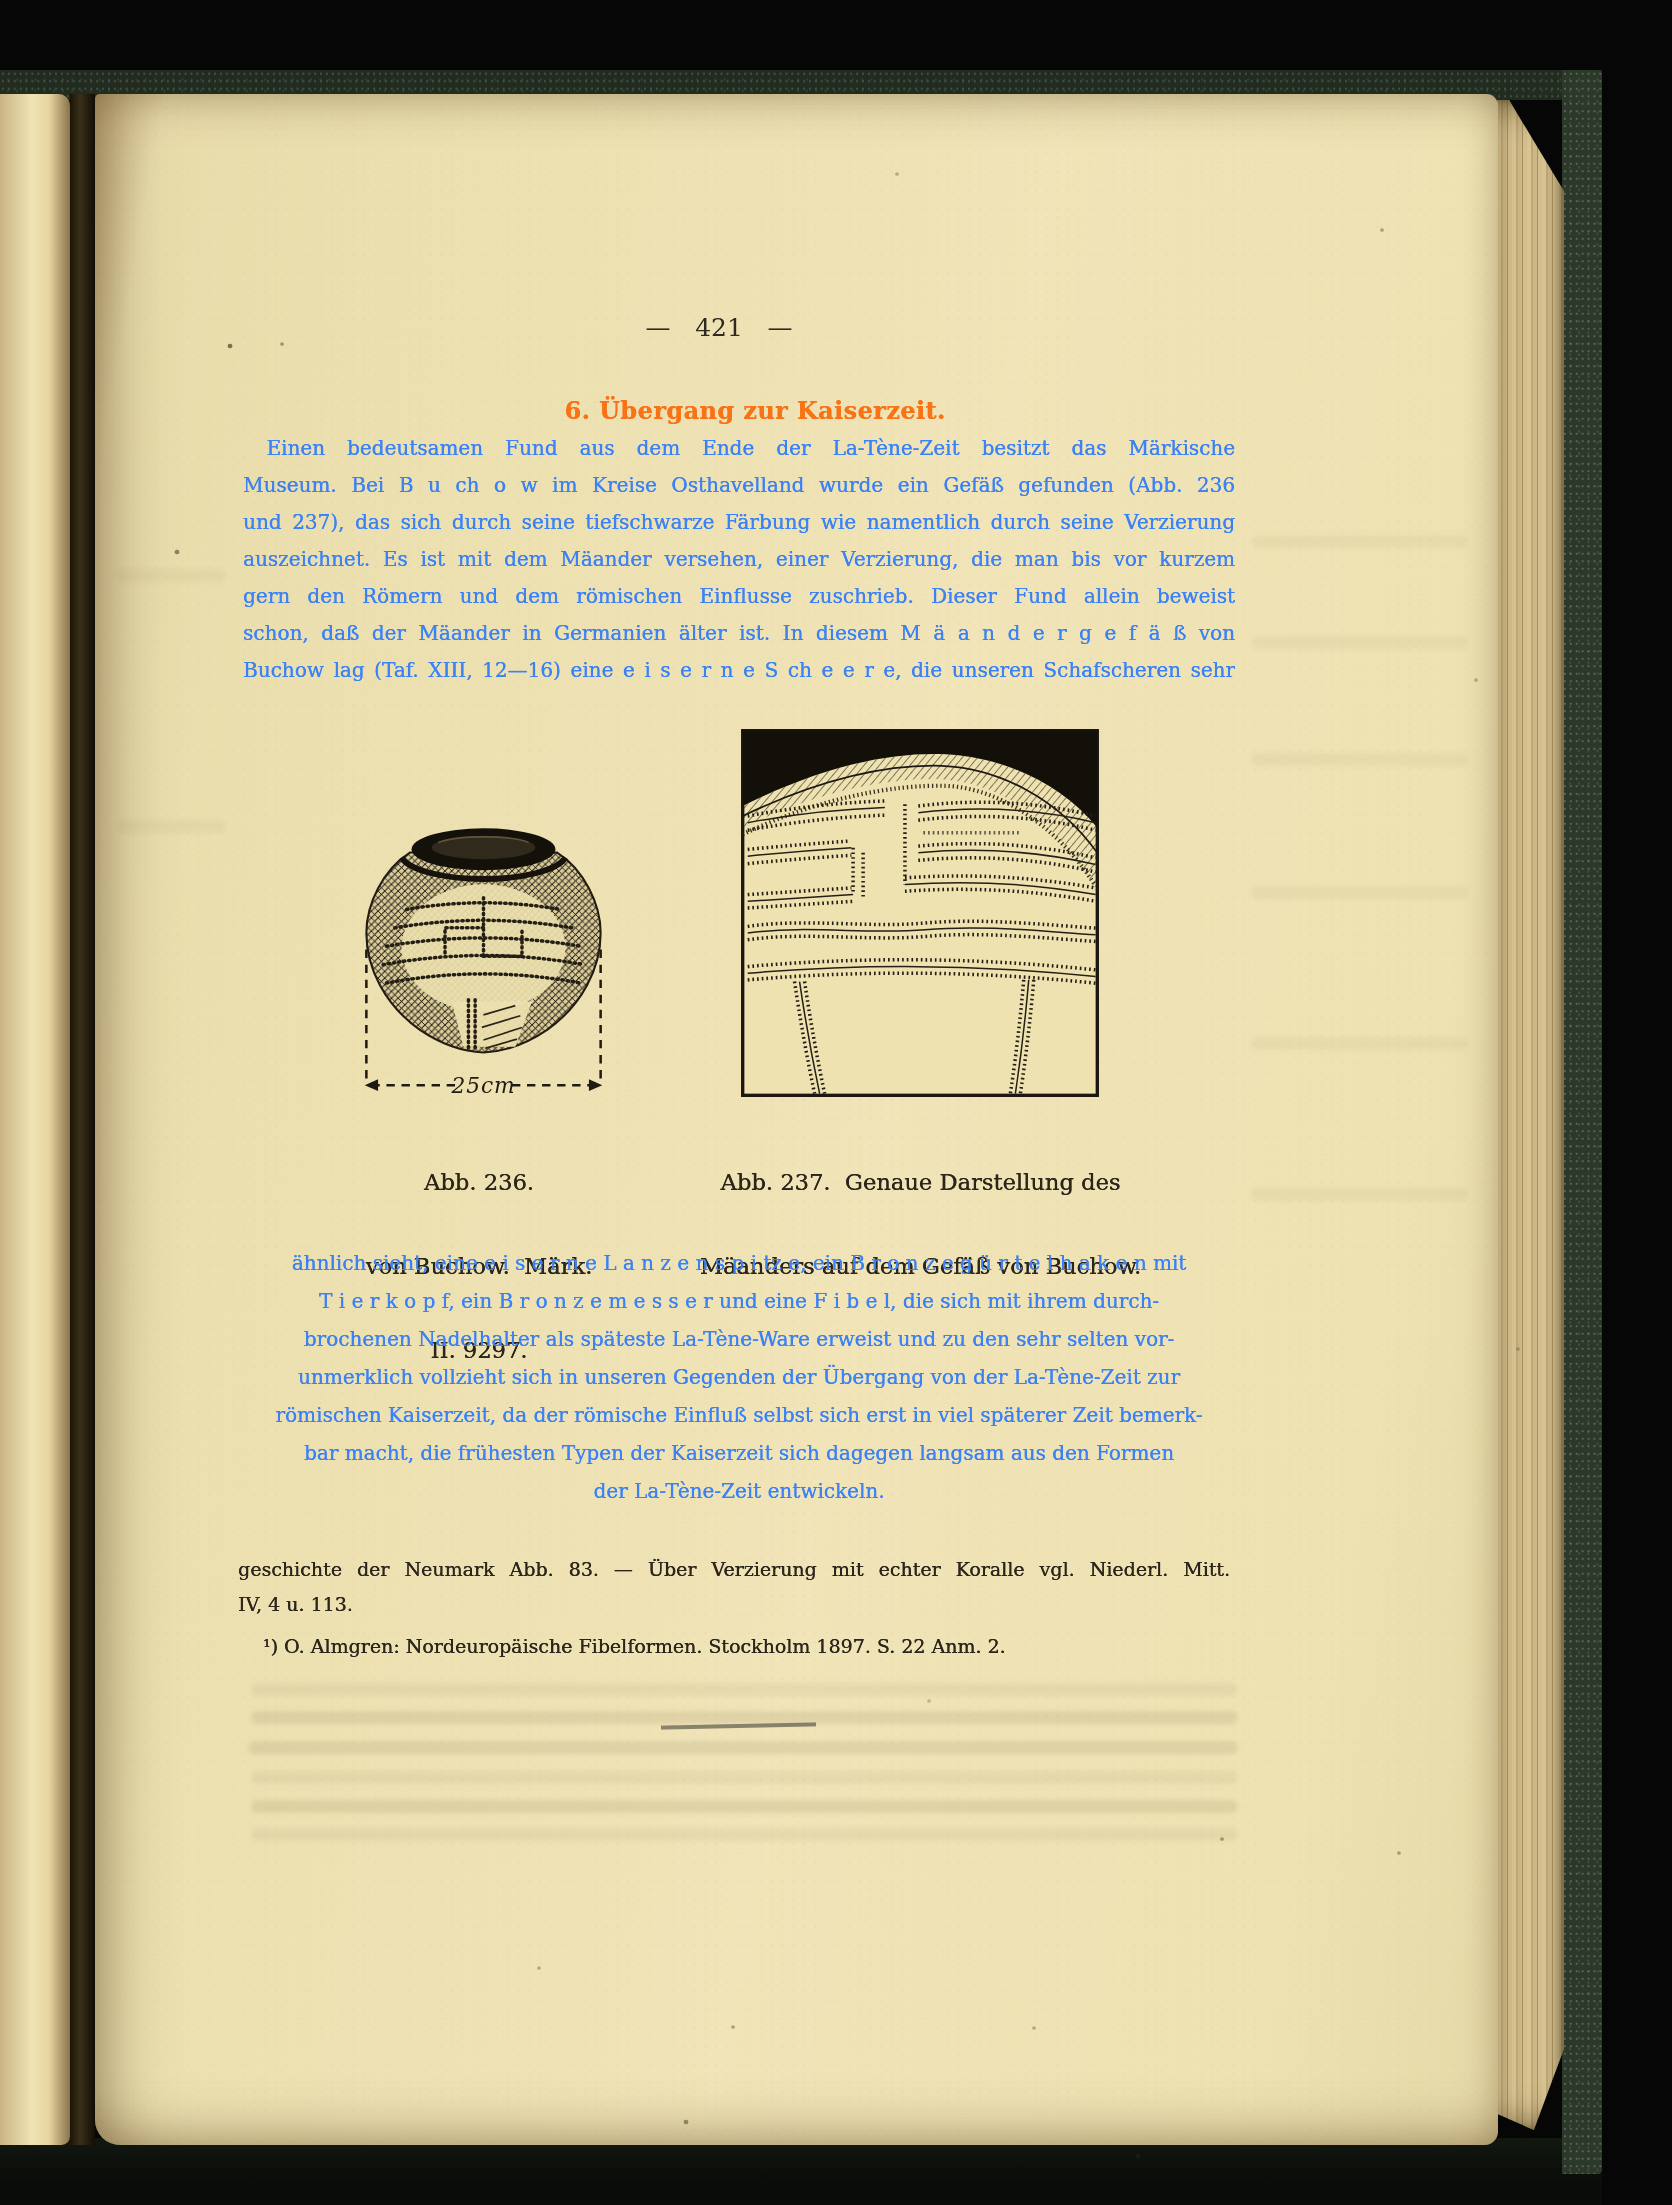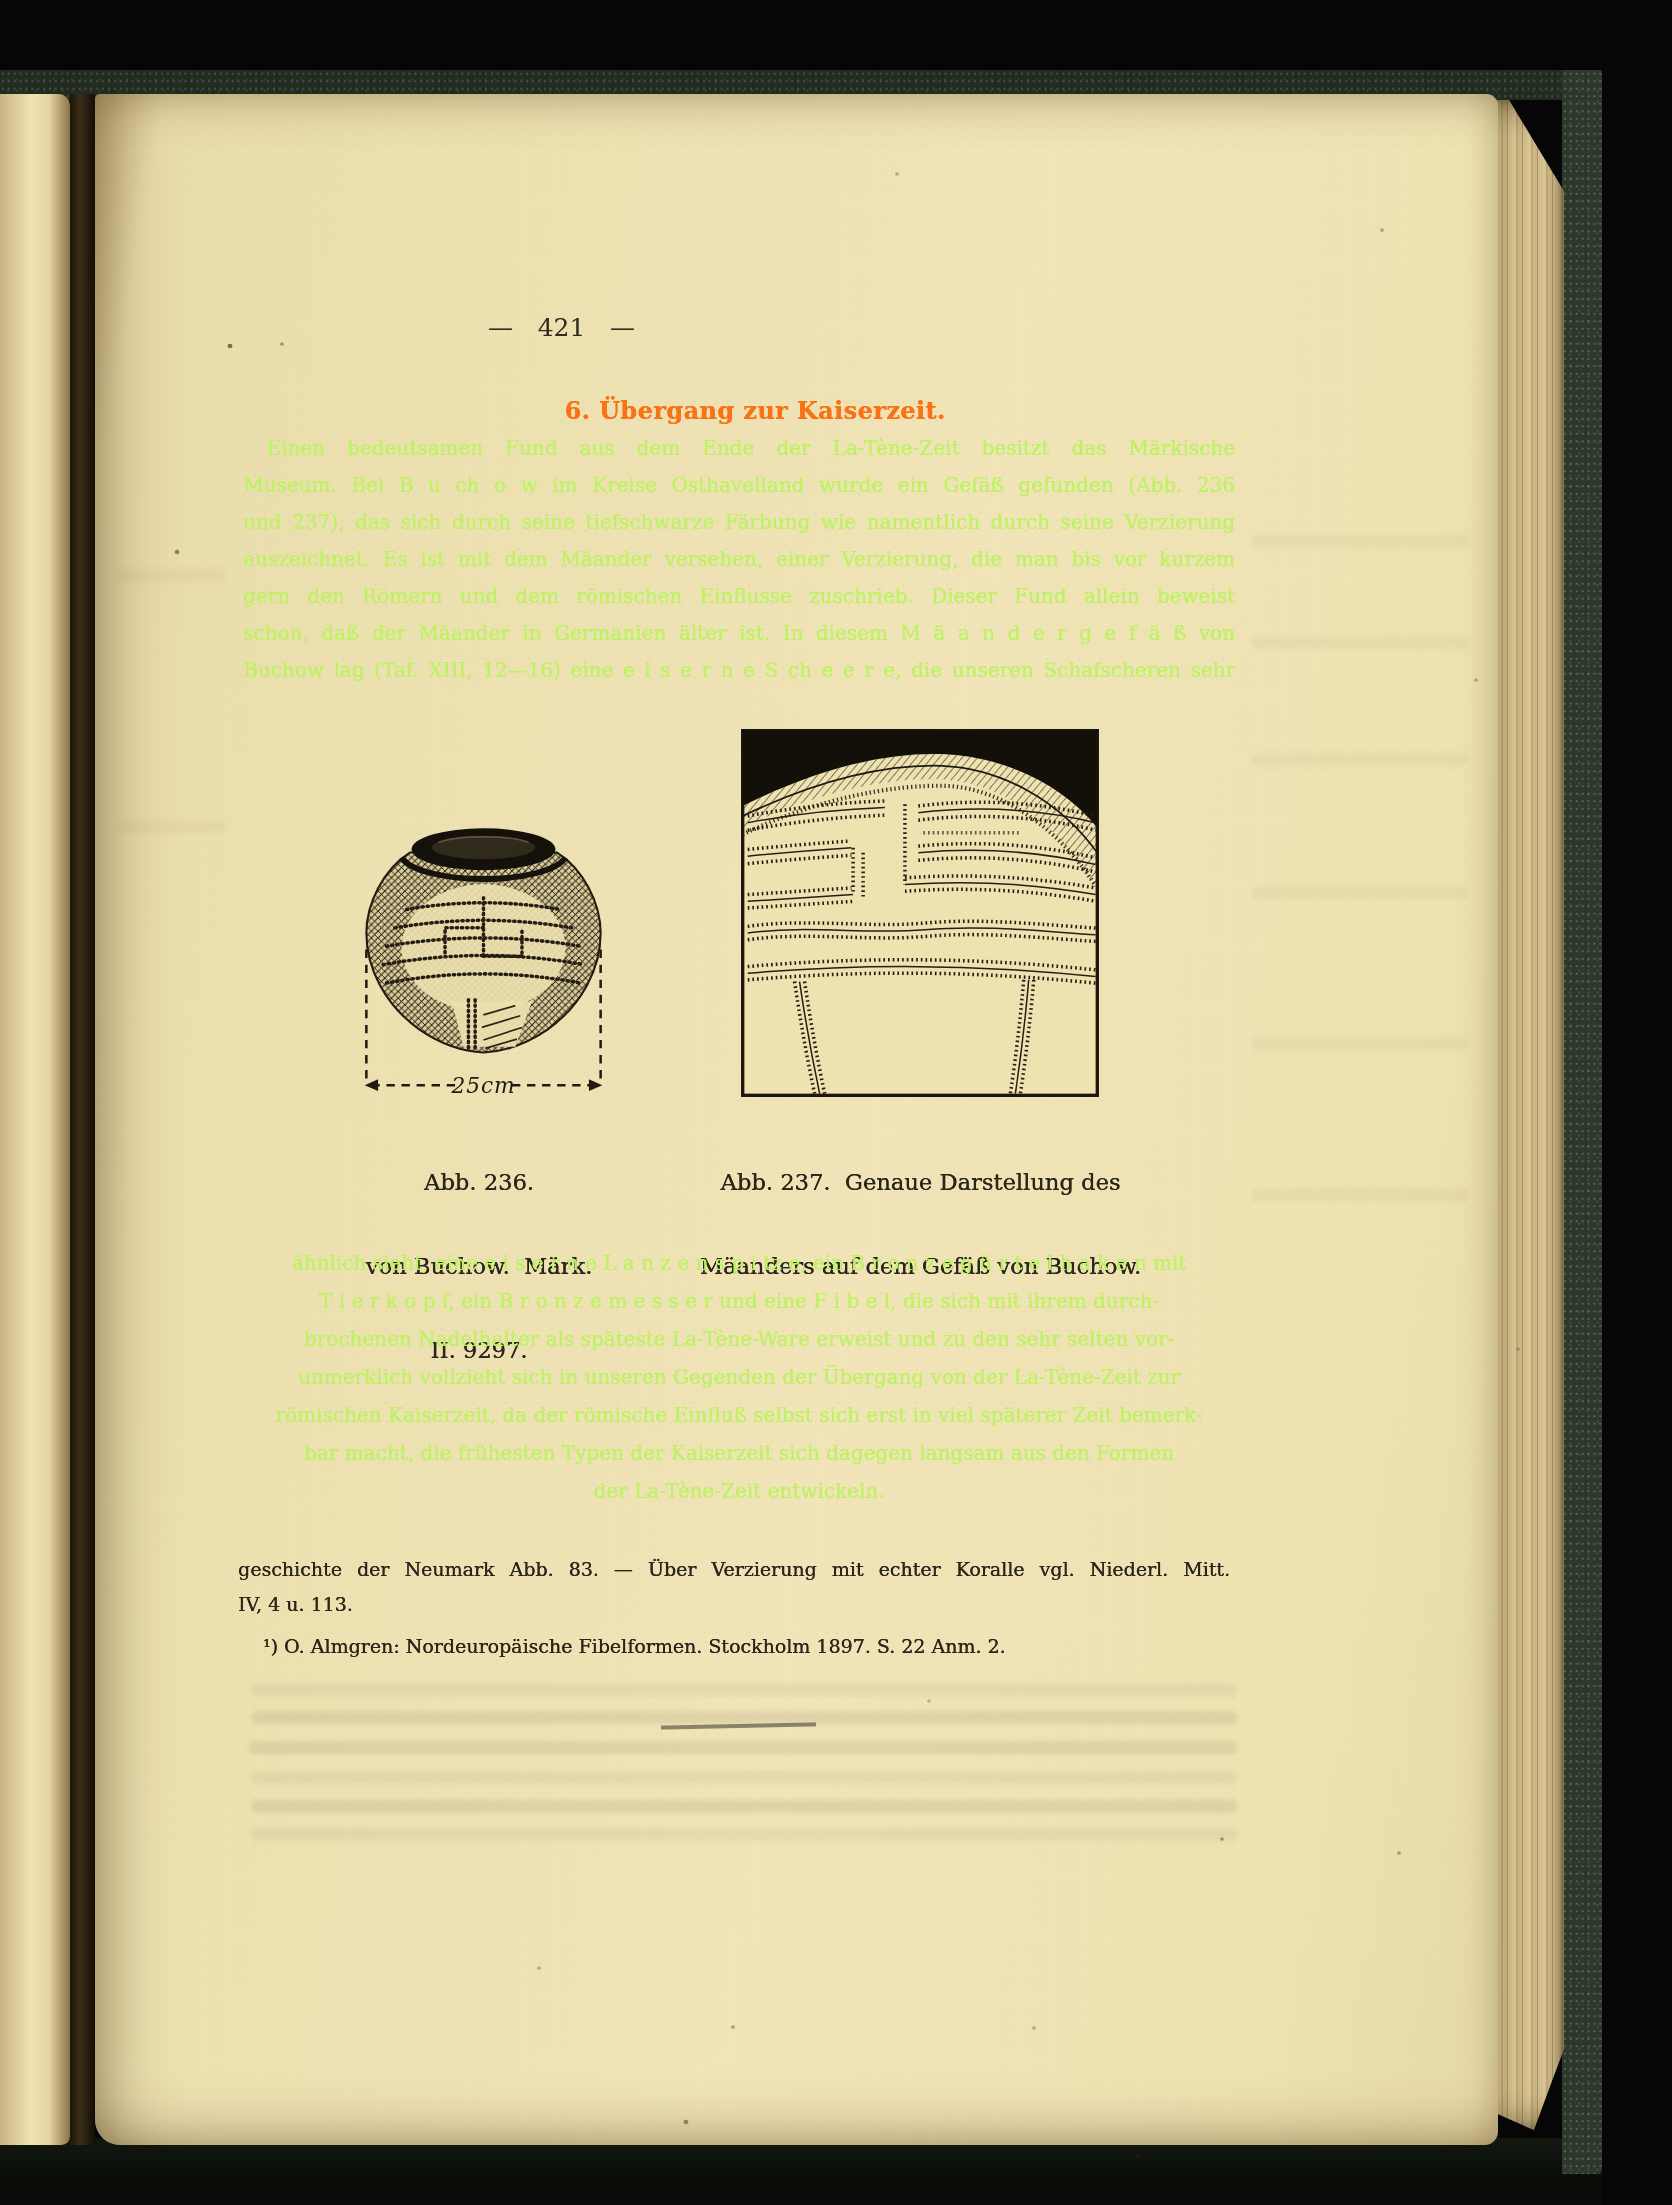--- a/index.html
+++ b/index.html
@@ -32,26 +32,26 @@
     background-color:#ece0b0;
     background-image:
       radial-gradient(rgba(150,125,70,.07) 0.8px,transparent 1.3px),
       radial-gradient(rgba(255,250,220,.06) 0.8px,transparent 1.3px),
       linear-gradient(100deg,#cdb787 0%,#e9dcab 4%,#ece0b0 20%,#f0e4b8 55%,#eee2b2 85%,#e6d9a8 100%);
     background-size:11px 9.2px,14.2px 16px,100% 100%;
     box-shadow:inset 42px 0 67px -33px rgba(95,72,35,.55),
                inset -21px 0 42px -25px rgba(120,95,50,.40),
                inset 0 33px 50px -33px rgba(110,85,45,.35),
                inset 0 -38px 59px -33px rgba(110,85,45,.45);}
-  .pagenum{position:absolute;left:488px;top:313px;width:502px;text-align:left;
+  .pagenum{position:absolute;left:468px;top:313px;width:502px;text-align:center;
     font-size:25px;word-spacing:16.7px;color:#2f2920;}
   .heading{position:absolute;left:321px;top:380px;width:836px;margin:16px;text-align:center;
     font-size:24px;font-weight:bold;letter-spacing:0.4px;color:#f97316;
     text-shadow:0.3px 0 0 currentColor;}
-  .para{position:absolute;left:243px;width:992px;color:#bef264;font-size:20px;
+  .para{position:absolute;left:243px;width:992px;color:#3b82f6;font-size:20px;
     text-shadow:0.3px 0 0 currentColor;}
   .p1{top:430px;}
   .p2{top:1244px;}
   .tl{height:37px;line-height:37px;overflow:hidden;white-space:normal;}
   .p2 .tl{height:38px;line-height:38px;text-align:center;}
   .j{text-align:justify;}
   .j::after{content:"";display:inline-block;width:100%;height:0;}
   .ind{text-indent:23.4px;}
   .footnotes{position:absolute;left:238px;top:1552px;width:992px;color:#2b251b;
     font-size:19px;text-shadow:0.3px 0 0 currentColor;}

